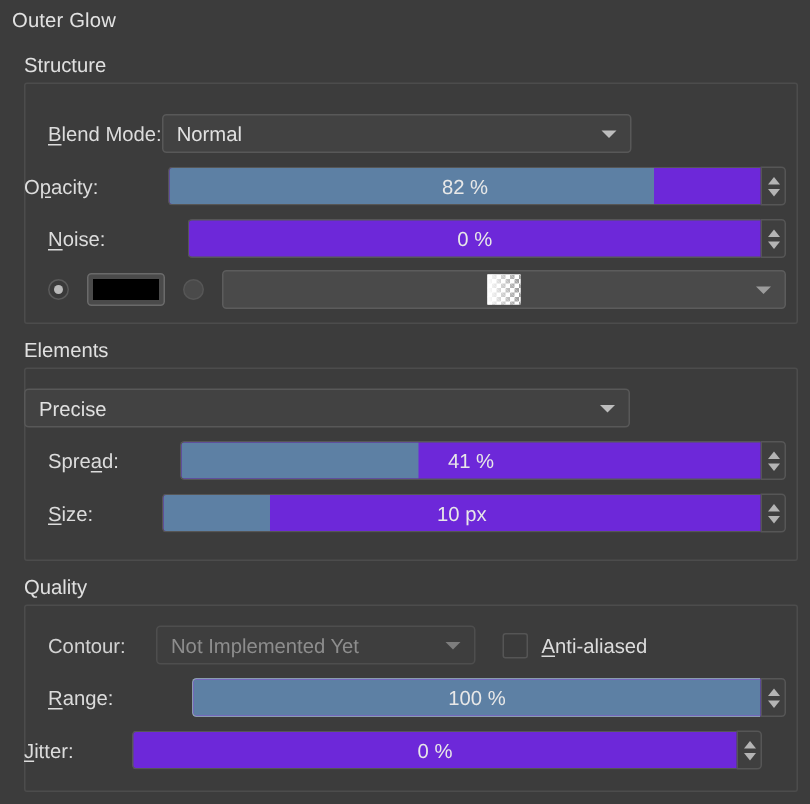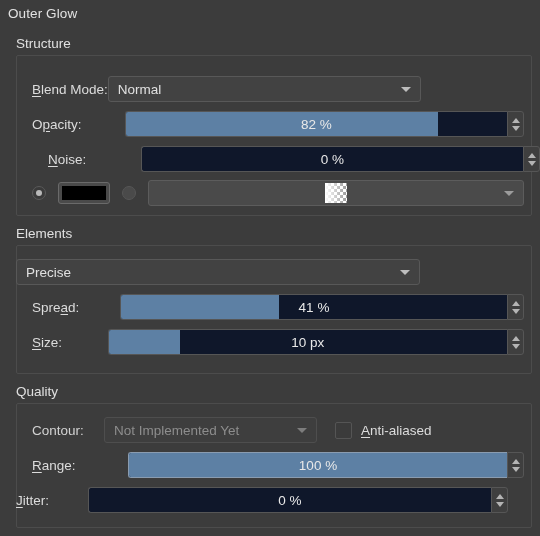--- a/index.html
+++ b/index.html
@@ -104,21 +104,21 @@
   
   .spinbox {
     position: relative;
     height: 26px;
     display: flex;
     box-sizing: border-box;
   }
   .sfield {
     position: relative;
     flex: 1;
-    background: #0f172a;
+    background: #6d28d9;
     border: 1px solid #565656;
     border-right: none;
     border-radius: 3px 0 0 3px;
     box-sizing: border-box;
     overflow: hidden;
   }
   .sfield.focused { border-color: #8a9cb0; }
   .sfill {
     position: absolute;
     left: 0; top: 0; bottom: 0;
@@ -248,36 +248,36 @@
     <div class="lbl" style="width:96px;margin-left:16px;">
       <span class="mn">B</span><span>lend Mode:</span>
     </div>
     <div class="combo" style="width:412px;">
       <span>Normal</span>
       <span class="arrow"></span>
     </div>
   </div>
 
   <div class="row" style="left:8px;top:75px;width:508px;">
-    <div class="lbl" style="width:96px;margin-left:16px;">
+    <div class="lbl" style="width:96px;">
       <span>O</span><span class="mn">p</span><span>acity:</span>
     </div>
     <div class="spinbox" style="width:412px;">
       <div class="sfield">
         <div class="sfill" style="width: 82%;"></div>
         <div class="sval">82 %</div>
       </div>
       <div class="spin-btns">
         <span class="up"></span>
         <span class="dn"></span>
       </div>
     </div>
   </div>
 
-  <div class="row" style="left:8px;top:110px;width:508px;padding-left:16px;">
+  <div class="row" style="left:8px;top:110px;width:508px;">
     <div class="lbl" style="width:96px;margin-left:16px;">
       <span class="mn">N</span><span>oise:</span>
     </div>
     <div class="spinbox" style="width:412px;">
       <div class="sfield">
         <div class="sfill" style="width: 0%;"></div>
         <div class="sval">0 %</div>
       </div>
       <div class="spin-btns">
         <span class="up"></span>

